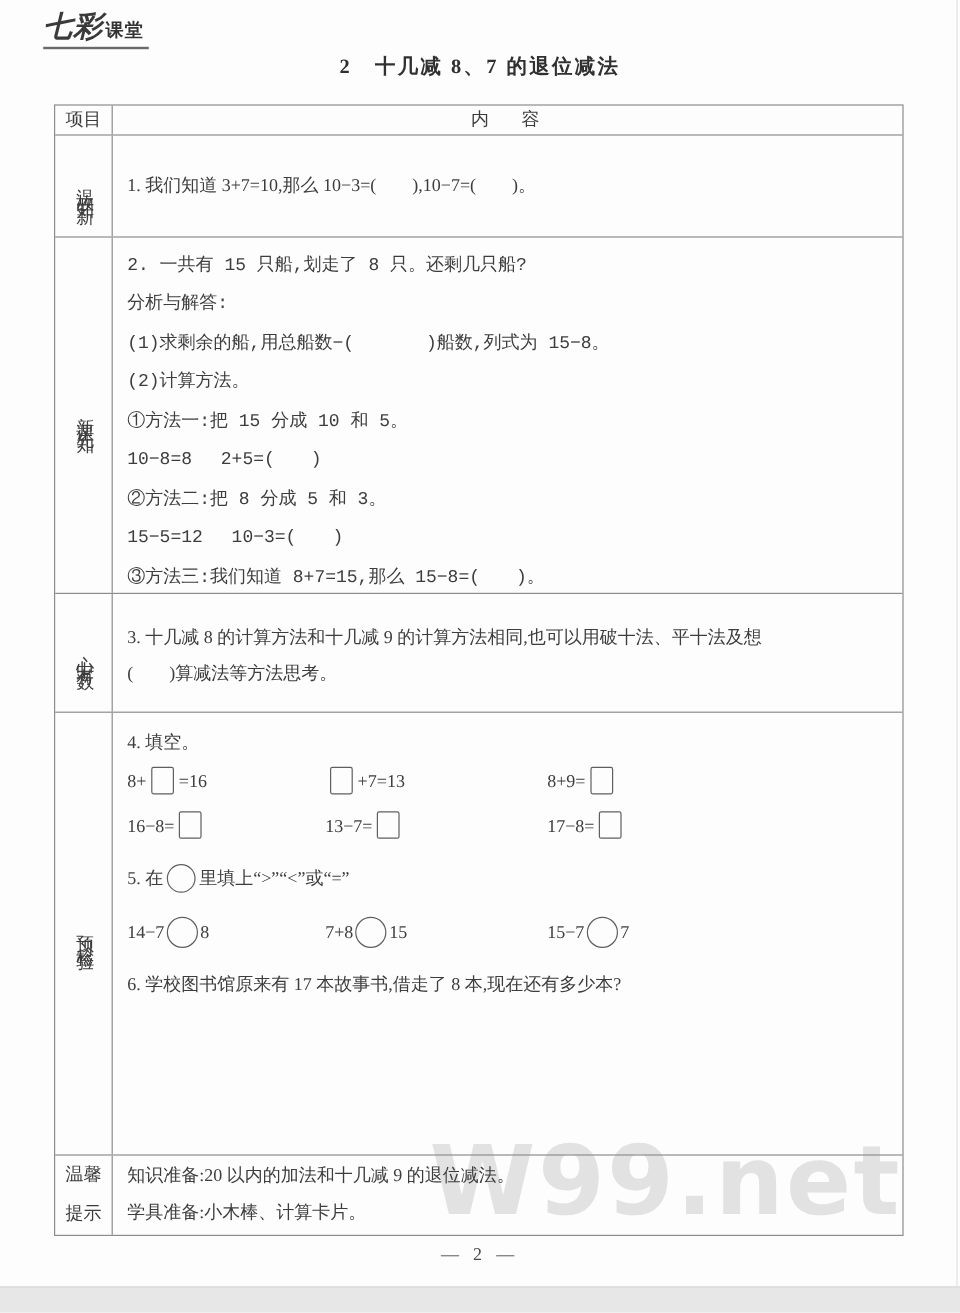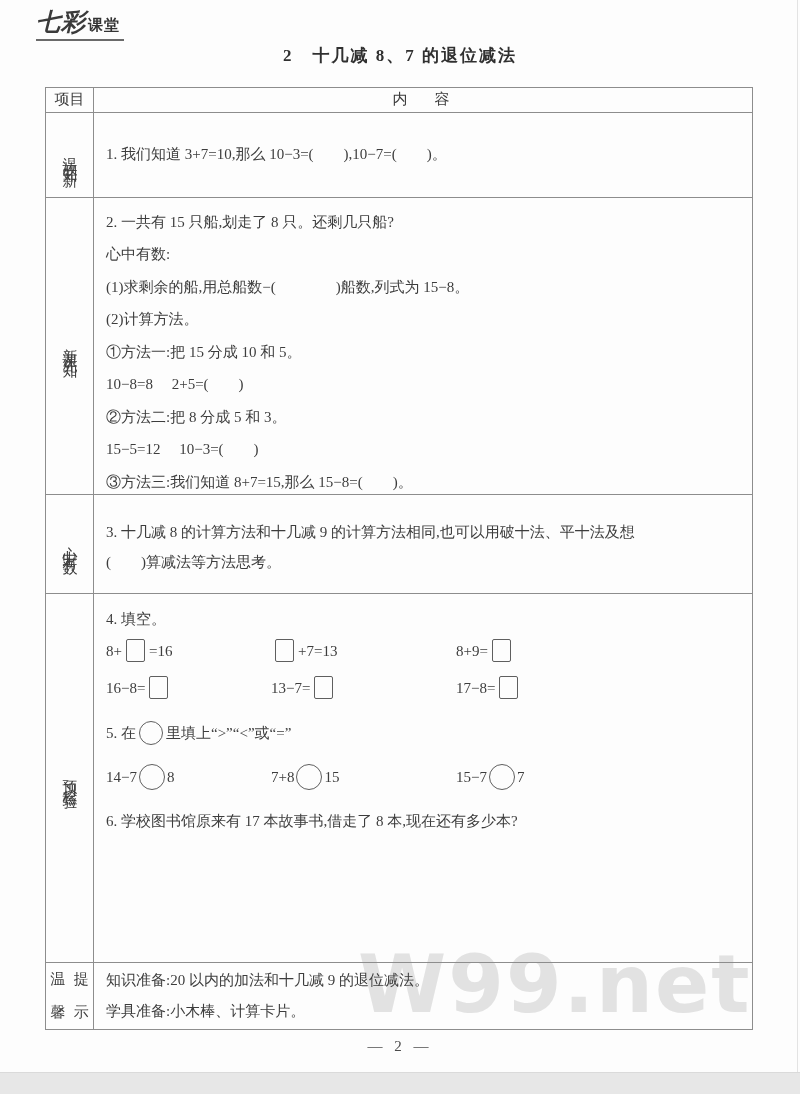--- a/index.html
+++ b/index.html
@@ -82,21 +82,21 @@
   .r-heart  { height: 100px; }
   .r-check  { height: 370px; }
   .r-tips   { height: 67px; }
 
   .r-head .tlabel { font-size: 15px; }
   .r-head .tcontent {
     display: flex; align-items: center; justify-content: center;
     letter-spacing: 6px; font-size: 15px; color: #3b3b3b;
   }
   .r-review .tcontent { display: flex; align-items: center; }
-  .r-newles .tcontent { padding-top: 8px; }
+  .r-newles .tcontent { padding-top: 8px; font-family: Liberation Mono, monospace; }
   .r-newles .line { line-height: 32.5px; }
   .r-heart .tcontent { padding-top: 22px; }
   .r-heart .line { line-height: 30px; }
   .r-check .tcontent { padding-top: 10px; }
 
   .line { white-space: nowrap; }
 
   
   .eq-row { display: flex; align-items: center; height: 37px; white-space: nowrap; }
   .eq-col1 { width: 165px; flex: 0 0 165px; }
@@ -113,21 +113,21 @@
     display: inline-block;
     border: 1.5px solid #5f5f5f; border-radius: 50%;
     background: transparent;
   }
   .cmp-circle { width: 26px; height: 26px; vertical-align: -8px; margin: 0 2px; }
   .inline-circle { width: 24px; height: 24px; vertical-align: -7px; margin: 0 3px; }
   .q5-line { margin-top: 6px; line-height: 42px; }
   .cmp-row { display: flex; align-items: center; height: 46px; white-space: nowrap; }
   .q6-line { margin-top: 4px; line-height: 34px; }
 
-  .r-tips .tlabel { flex-direction: row; line-height: 33px; font-size: 15px; }
+  .r-tips .tlabel { flex-direction: column; line-height: 33px; font-size: 15px; }
   .r-tips .tcontent { padding-top: 2px; }
   .r-tips .line { line-height: 31px; }
 
   
   .page-number {
     position: absolute; top: 1038px; left: 0; width: 100%;
     text-align: center; font-size: 15px; color: #4a4a4a;
     letter-spacing: 4px; z-index: 1;
   }
   .bottom-bar {
@@ -172,21 +172,21 @@
         <div class="line">1. 我们知道 3+7=10,那么 10−3=(　　),10−7=(　　)。</div>
       </div>
     </div>
 
     <div class="trow r-newles">
       <div class="tlabel">
         <span class="vtext">新课先知</span>
       </div>
       <div class="tcontent">
         <div class="line">2. 一共有 15 只船,划走了 8 只。还剩几只船?</div>
-        <div class="line">心中有数:</div>
+        <div class="line">分析与解答:</div>
         <div class="line">(1)求剩余的船,用总船数−(　　　　)船数,列式为 15−8。</div>
         <div class="line">(2)计算方法。</div>
         <div class="line">①方法一:把 15 分成 10 和 5。</div>
         <div class="line">10−8=8　 2+5=(　　)</div>
         <div class="line">②方法二:把 8 分成 5 和 3。</div>
         <div class="line">15−5=12　 10−3=(　　)</div>
         <div class="line">③方法三:我们知道 8+7=15,那么 15−8=(　　)。</div>
       </div>
     </div>
 

